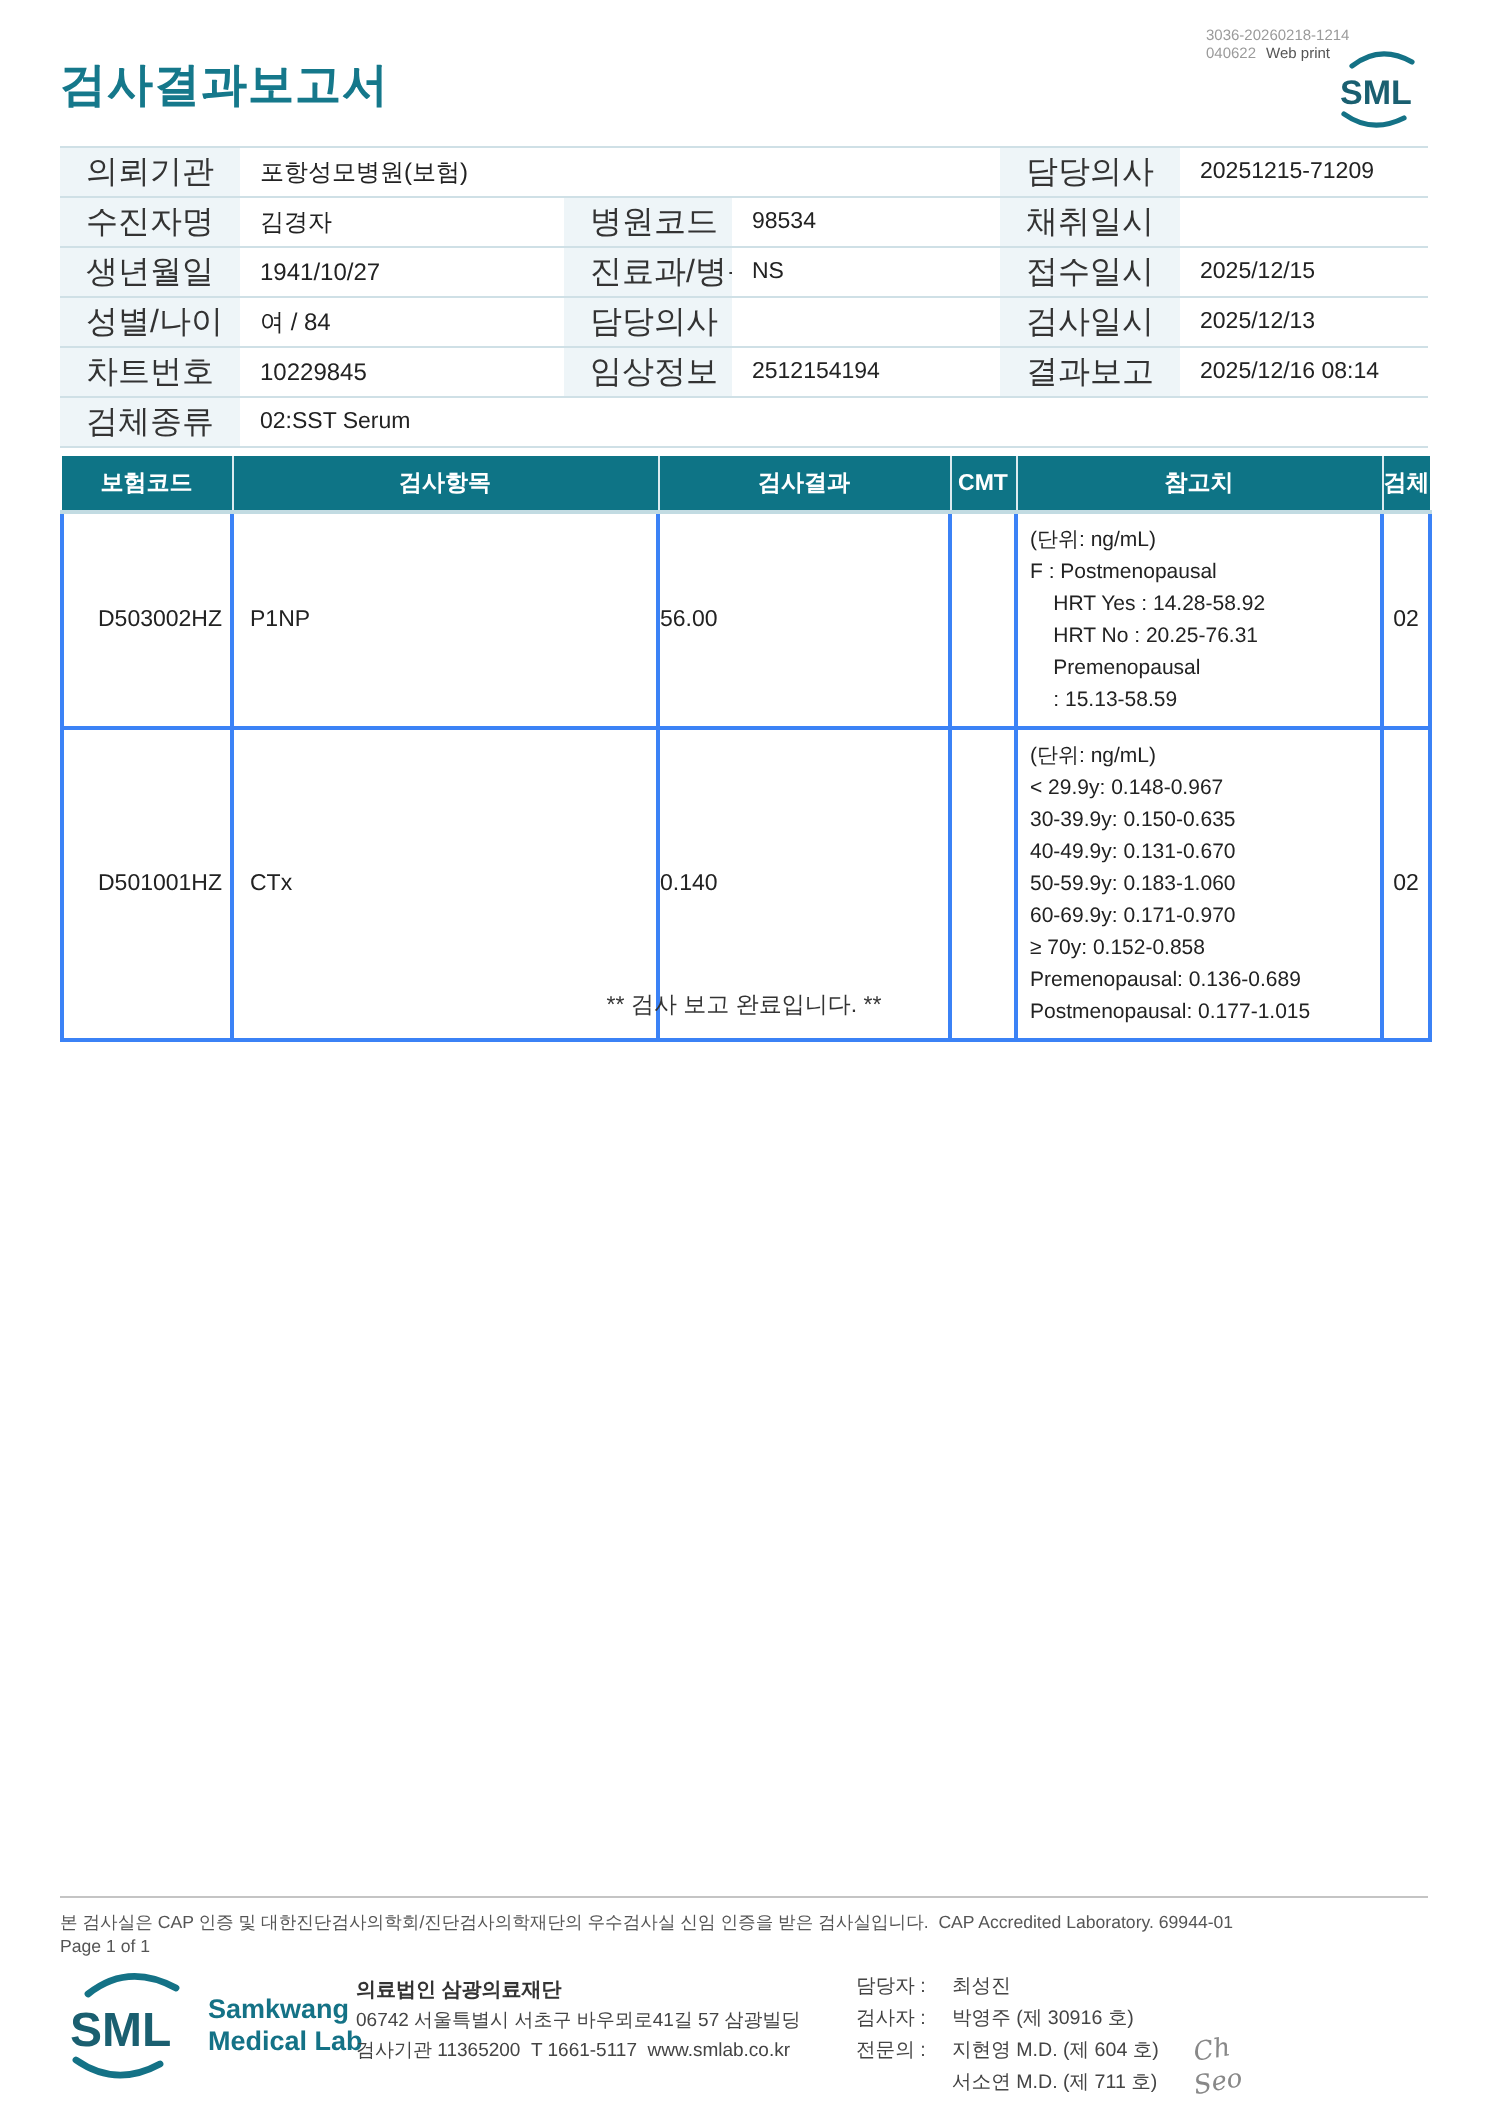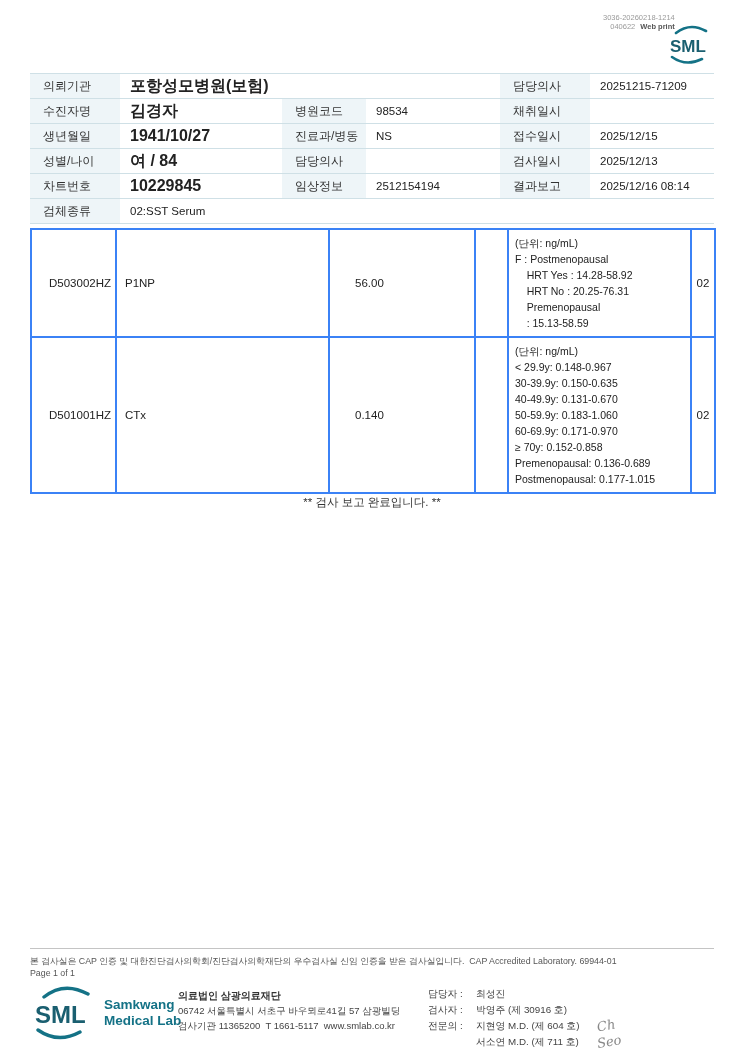--- a/index.html
+++ b/index.html
@@ -1,44 +1,44 @@
 <!DOCTYPE html>
 <html><head>
 <meta charset="utf-8">
 <style>
   * { margin:0; padding:0; box-sizing:border-box; }
   body { background:#e8e8e8; font-family:"Liberation Sans", sans-serif; }
   .page { position:relative; width:744px; height:1052px; background:#ffffff; margin:0 auto; overflow:hidden; color:#222; }
 
   
-  .print-info { position:absolute; top:13px; left:603px; font-size:7.5px; line-height:9px; color:#9a9a9a;text-align:right; }
-  .print-info .webprint { color:#555; font-weight:bold; margin-left:5px;margin-top:41px; }
+  .print-info { position:absolute; top:13px; left:603px; font-size:7.5px; line-height:9px; color:#9a9a9a; }
+  .print-info .webprint { color:#555; font-weight:normal; margin-left:5px;margin-top:41px; }
 
   
   .page-title { position:absolute; top:27px; left:30px; font-size:23px; font-weight:bold; color:#15788b; letter-spacing:0.5px; }
   .logo-top { position:absolute; top:24px; left:666px; }
 
   
   .info-table { position:absolute; top:73px; left:30px; width:684px; border-collapse:collapse; table-layout:fixed; }
-  .info-table td { height:25px; border-top:1px solid #cfe0e6; font-size:12px; vertical-align:middle; overflow:hidden; white-space:nowrap; }
+  .info-table td { height:25px; border-top:1px solid #cfe0e6; font-size:16px; vertical-align:middle; overflow:hidden; white-space:nowrap; }
   .info-table tr:last-child td { border-bottom:1px solid #cfe0e6; }
   .info-table td.lbl { background:#eef5f8; color:#333; padding:0 13px; text-align:justify; text-align-last:justify; }
   .info-table td.val { padding:0 10px; color:#222; font-size:11.5px; }
-  .info-table td.val.b { font-weight:bold; font-size:16px; }
+  .info-table td.val.b { font-weight:normal; font-size:12px; }
 
   
   .result-table { position:absolute; top:228px; left:30px; width:684px; border-collapse:collapse; table-layout:fixed; }
   .result-table th { height:28px; background:#0e7486; color:#ffffff; font-size:11.5px; font-weight:bold; text-align:center; border-right:1px solid #dcebef; border-bottom:2px solid #c2dbe2; }
   .result-table th:last-child { border-right:none; }
   .result-table td { border:2px solid #3b82f6; vertical-align:middle; font-size:11.5px; color:#222; }
   .result-table tr.r1 td { height:90px; }
   .result-table tr.r2 td { height:142px; }
   .td-code { padding-left:17px; font-size:10.5px; }
   .td-item { padding-left:8px; }
-  .td-result { padding-left:25px; }
+  .td-result { }
   .td-ref { padding:5px 6px; vertical-align:middle; }
   .ref-line { font-size:10.5px; line-height:16px; white-space:pre-wrap; color:#222; }
   .td-spec { text-align:center; font-size:10.5px; }
 
   .completion { position:absolute; top:495px; left:30px; width:684px; text-align:center; font-size:11.5px; color:#333; }
 
   
   .footer-rule { position:absolute; top:948px; left:30px; width:684px; border-top:1px solid #c4c4c4; }
   .cap-row { position:absolute; top:956px; left:30px; width:684px; display:flex; justify-content:space-between; font-size:8.8px; color:#555; white-space:pre-wrap;flex-direction:column; }
   .footer-bottom { position:absolute; top:984px; left:30px; width:684px; height:64px; }
@@ -56,20 +56,21 @@
 </head>
 <body>
 
 <div class="page">
 
   <div class="print-info">
     <div>3036-20260218-1214</div>
     <div><span>040622</span><span class="webprint">Web print</span></div>
   </div>
 
+  <div class="page-title">검사결과보고서</div>
 
   <div class="logo-top">
     <svg width="46" height="42" viewBox="0 0 46 42">
       <path d="M10 9 Q 24 -2 40 7" stroke="#147286" stroke-width="2.6" fill="none" stroke-linecap="round"></path>
       <text x="4" y="28" font-size="17" font-weight="bold" fill="#1a5f70" font-family="Liberation Sans, sans-serif">SML</text>
       <path d="M6 33 Q 20 43 36 35" stroke="#147286" stroke-width="2.6" fill="none" stroke-linecap="round"></path>
     </svg>
   </div>
 
   <table class="info-table">
@@ -130,20 +131,28 @@
   <table class="result-table">
     <colgroup>
         <col style="width:85px">
         <col style="width:213px">
         <col style="width:146px">
         <col style="width:33px">
         <col style="width:183px">
         <col style="width:24px">
       </colgroup>
     <tbody>
+        <tr>
+      <th>보험코드</th>
+      <th>검사항목</th>
+      <th>검사결과</th>
+      <th>CMT</th>
+      <th>참고치</th>
+      <th>검체</th>
+    </tr>
     <tr class="r1">
       <td class="td-code">D503002HZ</td>
       <td class="td-item">P1NP</td>
       <td class="td-result">56.00</td>
       <td class="td-cmt"></td>
       <td class="td-ref">
         <div class="ref-line">(단위: ng/mL)</div>
         <div class="ref-line">F : Postmenopausal</div>
         <div class="ref-line">    HRT Yes : 14.28-58.92</div>
         <div class="ref-line">    HRT No : 20.25-76.31</div>

